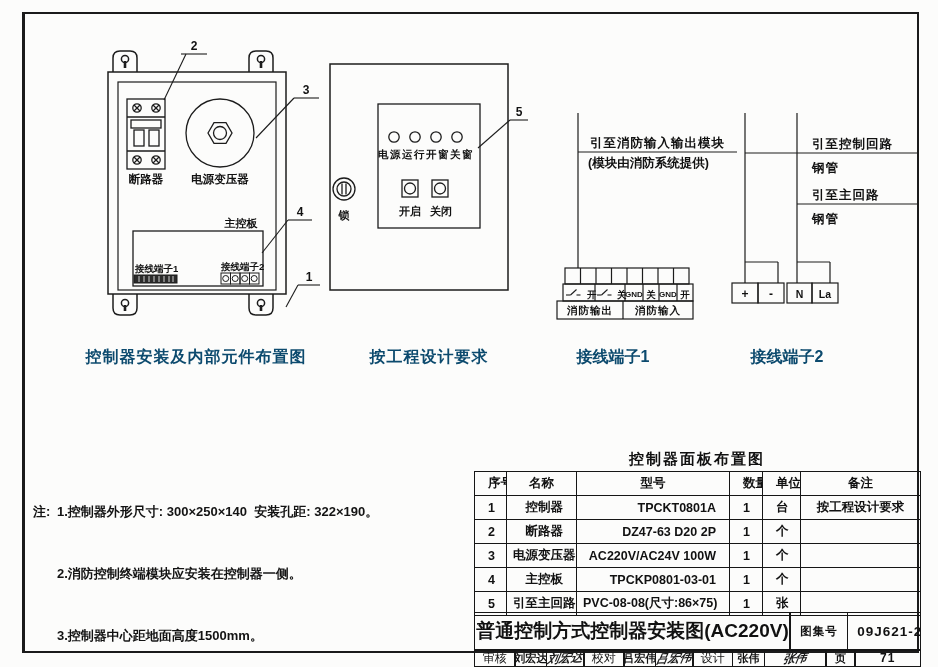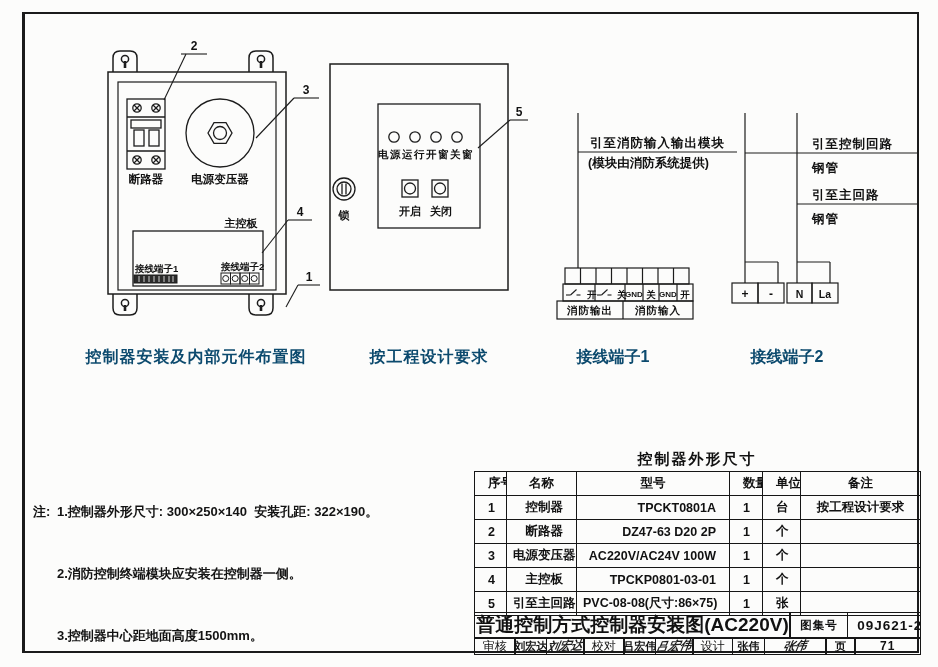--- a/index.html
+++ b/index.html
@@ -16,21 +16,21 @@
   .notes .prefix{width:24px;flex:none;}
   .notes .ind1{padding-left:24px;}
   .tbl-title{position:absolute;left:474px;top:450px;width:446px;text-align:center;
         font-size:15px;font-weight:700;letter-spacing:2px;}
   table.materials{position:absolute;left:474px;top:471px;width:447px;border-collapse:collapse;
         table-layout:fixed;font-size:12.5px;font-weight:600;}
   table.materials th,table.materials td{border:1.6px solid #161616;height:23px;padding:0 13px;
         text-align:center;overflow:hidden;white-space:nowrap;font-weight:600;}
   table.materials td.l{text-align:right;padding-left:6px;}
   .tblock{position:absolute;left:474px;top:612px;width:447px;height:43px;box-sizing:border-box;}
-  .tb-row1{display:flex;height:25px;border-radius:6px;}
+  .tb-row1{display:flex;height:37px;border-radius:6px;}
   .tb-row2{display:flex;height:18px;}
   .tb-cell{box-sizing:border-box;border:1.6px solid #161616;display:flex;align-items:center;
         justify-content:center;overflow:hidden;white-space:nowrap;}
   .tb-row1 .tb-cell{margin-bottom:-1.6px;}
   .tb-cell+.tb-cell{margin-left:-1.6px;}
   .tb-title{width:317px;font-size:19px;font-weight:900;letter-spacing:0px;}
   .tb-atlas-label{width:59px;font-size:11.5px;font-weight:700;letter-spacing:1px;}
   .tb-atlas-no{width:74px;font-size:13.5px;font-weight:600;letter-spacing:1px;padding-left:12px;}
   .c26{width:46px;font-size:12px;font-weight:400;}
   .c36{width:37px;font-size:11px;font-weight:600;}
@@ -261,21 +261,21 @@
       <span class="prefix">注:</span>
       <span>1.控制器外形尺寸: 300×250×140  安装孔距: 322×190。</span>
     </div>
     <div class="ind1">2.消防控制终端模块应安装在控制器一侧。</div>
     <div class="ind1">3.控制器中心距地面高度1500mm。</div>
     
     
     
   </div>
 
-  <div class="tbl-title">控制器外形尺寸</div>
+  <div class="tbl-title">控制器面板布置图</div>
   <table class="materials">
     <colgroup>
       <col style="width:32px">
         <col style="width:70px">
         <col style="width:153px">
       <col style="width:33px">
         <col style="width:38px">
         <col style="width:120px">
     </colgroup>
     <tbody>

